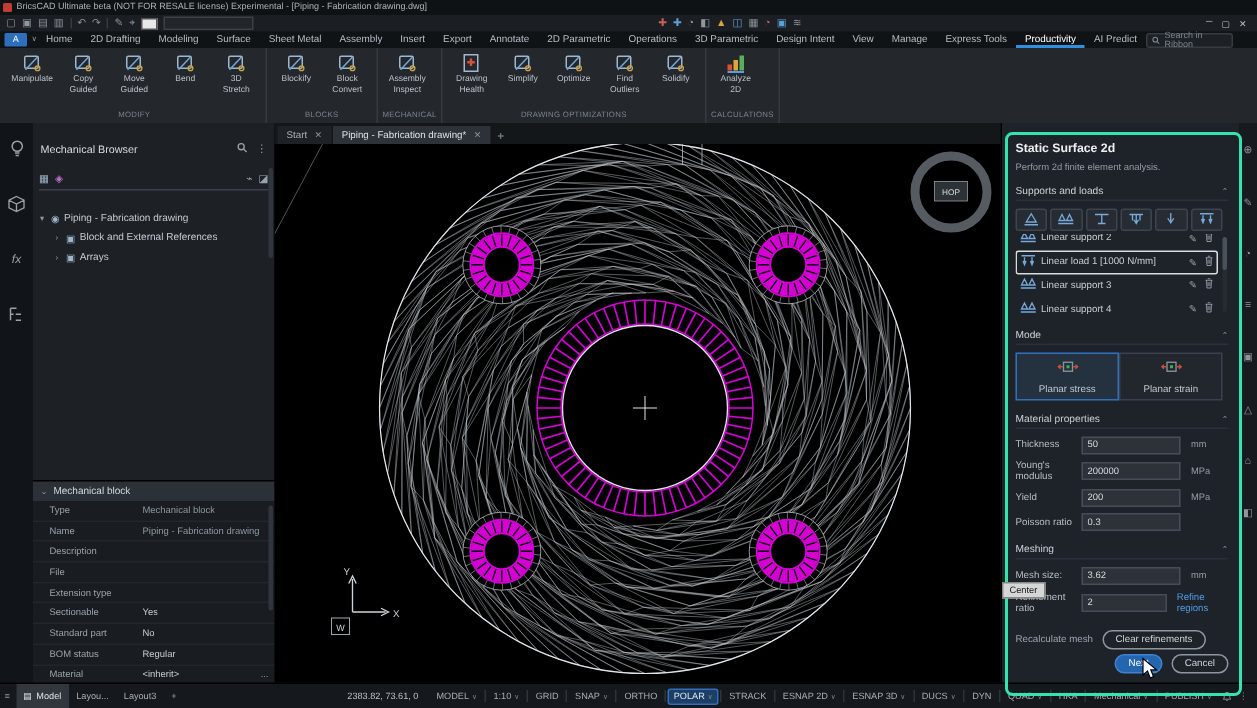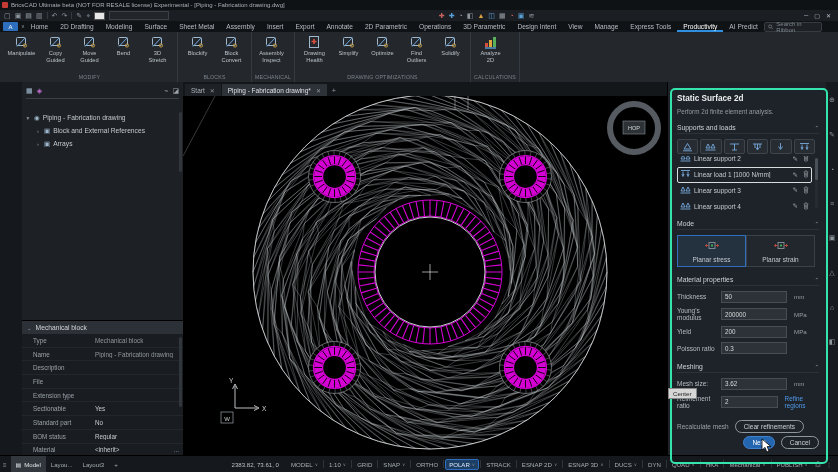--- a/index.html
+++ b/index.html
@@ -324,22 +324,51 @@
                 <path d="M2 13 H13" stroke="#5aa0d8" stroke-width="1.4"></path>
               </svg></div>
             <div class="rlabel">Analyze
 2D</div>
           </div>
         </div>
         <div class="rgrouplabel">CALCULATIONS</div>
       </div>
     </div>
 
+  <div class="leftstrip" id="leftstrip">
+      <div class="lsicon">
+        <svg width="11" height="12" viewBox="0 0 11 12">
+          <circle cx="5.5" cy="4.5" r="3.4" fill="none" stroke="#9aa2aa" stroke-width="1"></circle>
+          <path d="M4 9 H7 M4.4 10.6 H6.6" stroke="#9aa2aa" stroke-width="1"></path>
+        </svg>
+      </div>
+      <div class="lsicon">
+        <svg width="12" height="12" viewBox="0 0 12 12">
+          <path d="M6 1 L11 3.5 L11 8.5 L6 11 L1 8.5 L1 3.5 Z M1 3.5 L6 6 L11 3.5 M6 6 L6 11" fill="none" stroke="#9aa2aa" stroke-width="0.9"></path>
+        </svg>
+      </div>
+      <div class="lsicon">fx</div>
+      <div class="lsicon">
+        <svg width="12" height="11" viewBox="0 0 12 11">
+          <path d="M2 1.5 H6 M2 5.5 H4 M5.5 5.5 H9 M5.5 9.5 H9 M2 1.5 V9.5" fill="none" stroke="#9aa2aa" stroke-width="1"></path>
+        </svg>
+      </div>
+    </div>
 
   <div class="browser">
+    <div class="bheader">
+      <span>Mechanical Browser</span>
+      <span class="sp">
+        <svg width="7" height="7" viewBox="0 0 8 8">
+            <circle cx="3.2" cy="3.2" r="2.3" fill="none" stroke="#9aa2aa" stroke-width="1"></circle>
+            <path d="M5 5 L7.3 7.3" stroke="#9aa2aa" stroke-width="1"></path>
+          </svg>
+        <span>⋮</span>
+      </span>
+    </div>
     <div class="btoolbar">
       <span style="color:#9fb7cc;">▦</span>
       <span style="color:#c06fd0;">◈</span>
       <span class="right">
         <span>⌁</span>
         <span>◪</span>
       </span>
     </div>
     <div class="btree" id="browser-tree">
         <div class="trow" style="padding-left: 0px;">

